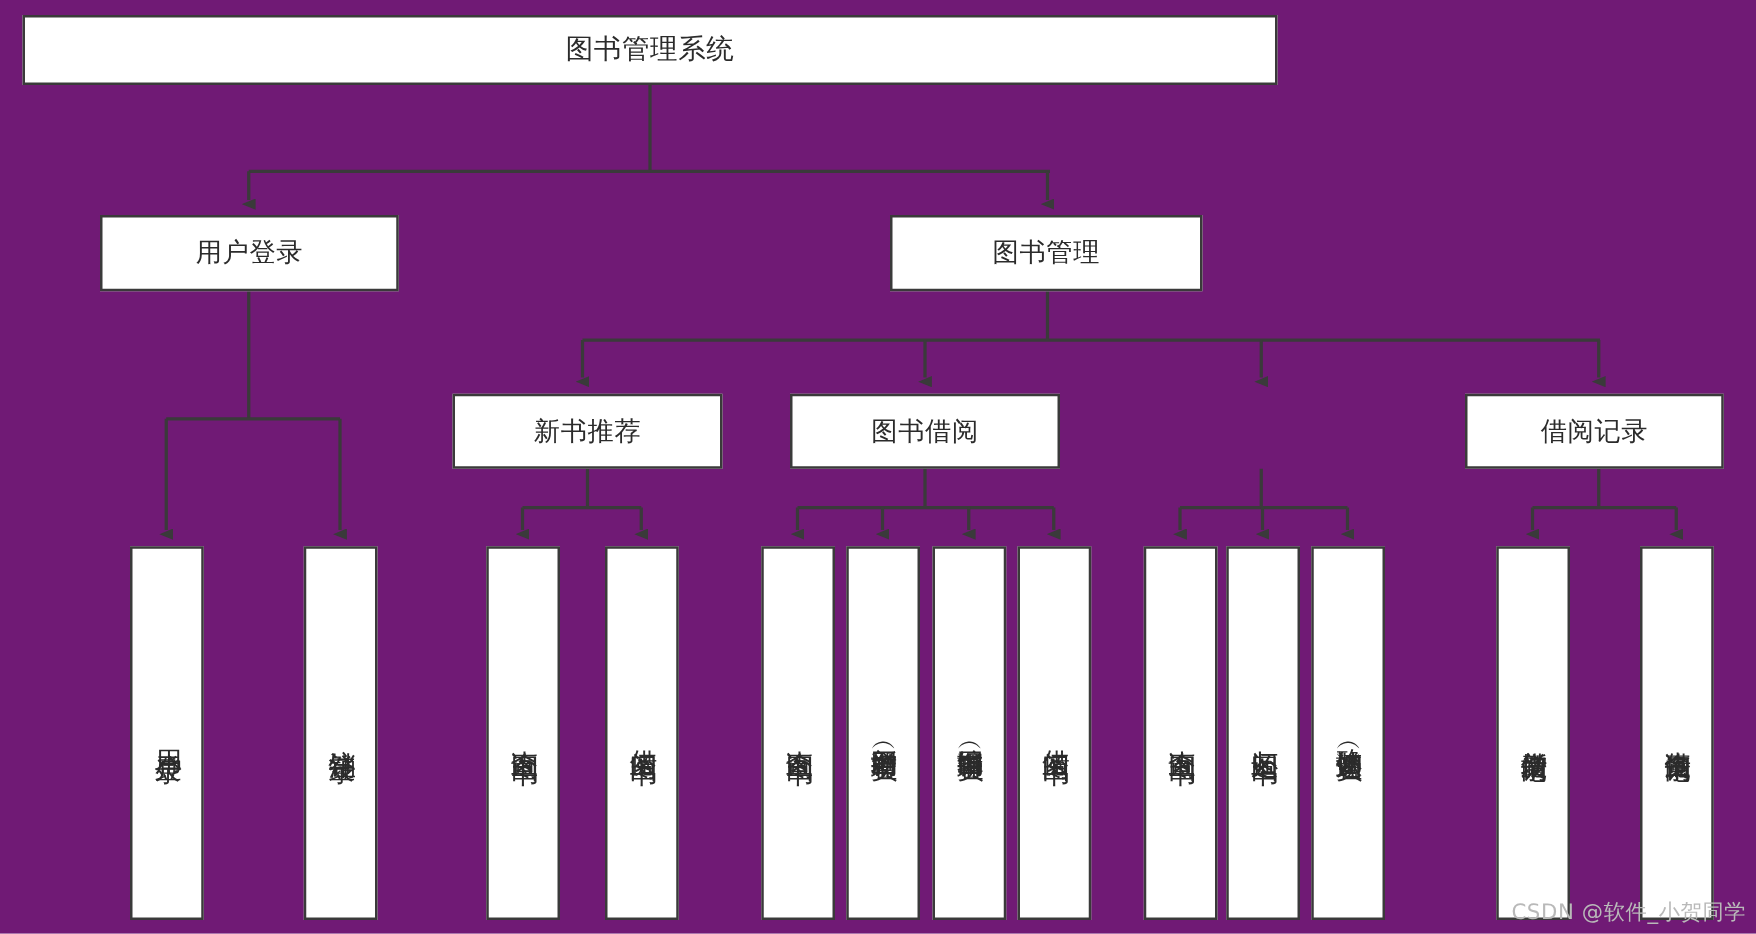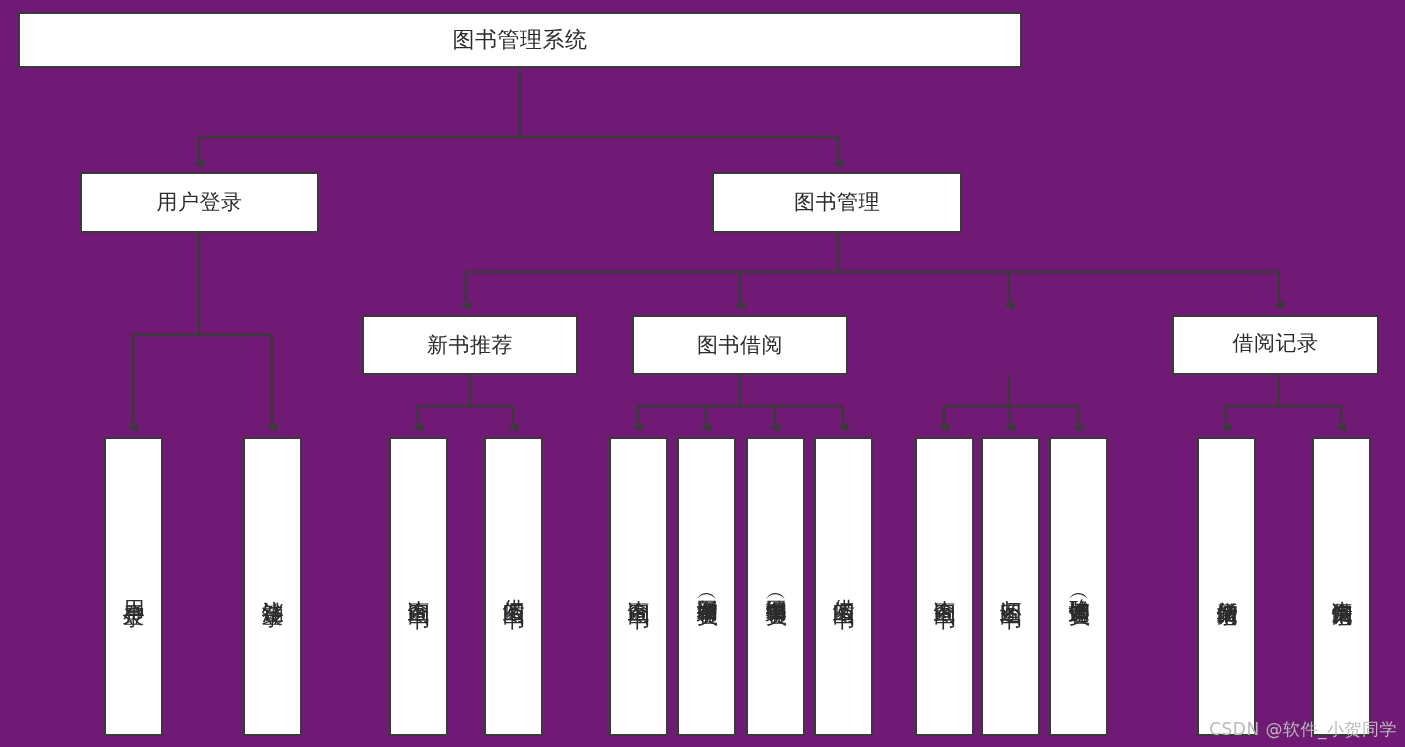--- a/index.html
+++ b/index.html
@@ -145,21 +145,21 @@
   <div class="node horiz" style="left:712px; top:172px; width:250px; height:61px;">
     <span class="node-label">图书管理</span>
   </div>
 
   <div class="node horiz" style="left:362px; top:315px; width:216px; height:60px;">
     <span class="node-label">新书推荐</span>
   </div>
   <div class="node horiz" style="left:632px; top:315px; width:216px; height:60px;">
     <span class="node-label">图书借阅</span>
   </div>
-  <div class="node horiz" style="left:1172px; top:315px; width:207px; height:60px;font-family:Liberation Mono, monospace;">
+  <div class="node horiz" style="left:1172px; top:315px; width:207px; height:60px;">
     <span class="node-label">借阅记录</span>
   </div>
 
   <div class="node vert" style="left:104px; top:437px; width:59px; height:299px;">
     <span class="node-label">用户登录</span>
   </div>
   <div class="node vert" style="left:243px; top:437px; width:59px; height:299px;">
     <span class="node-label">注销登录</span>
   </div>
 

